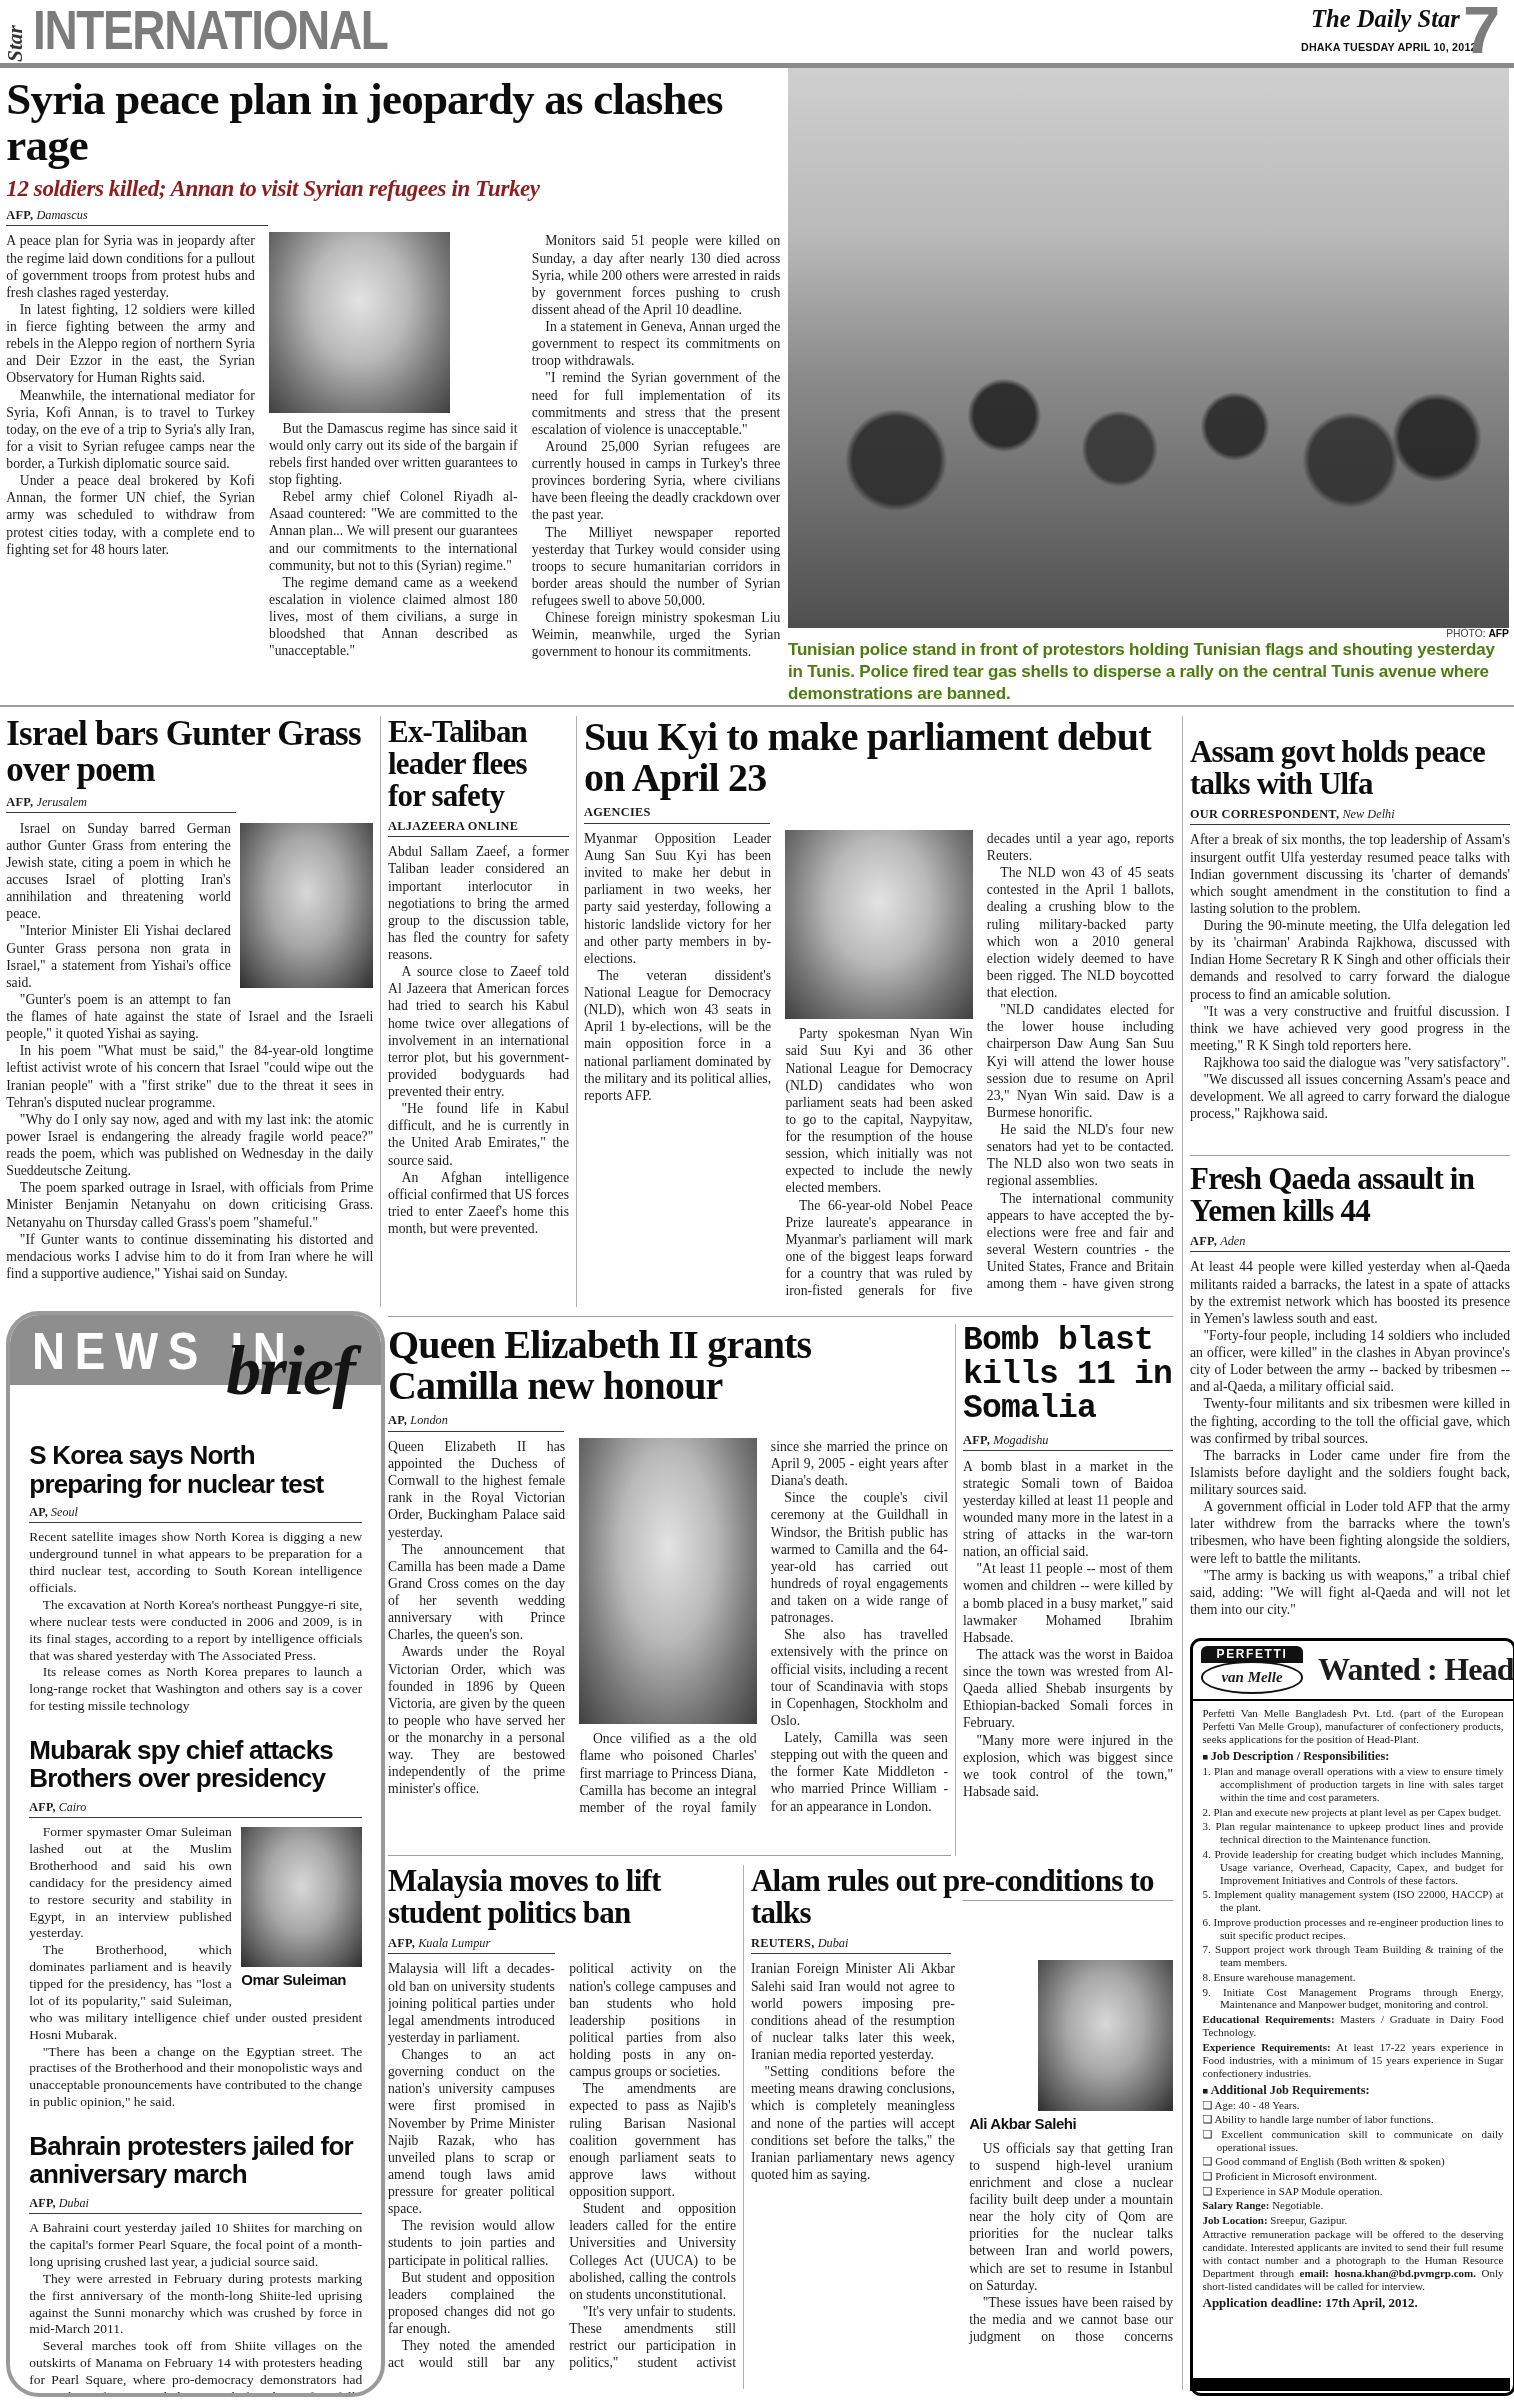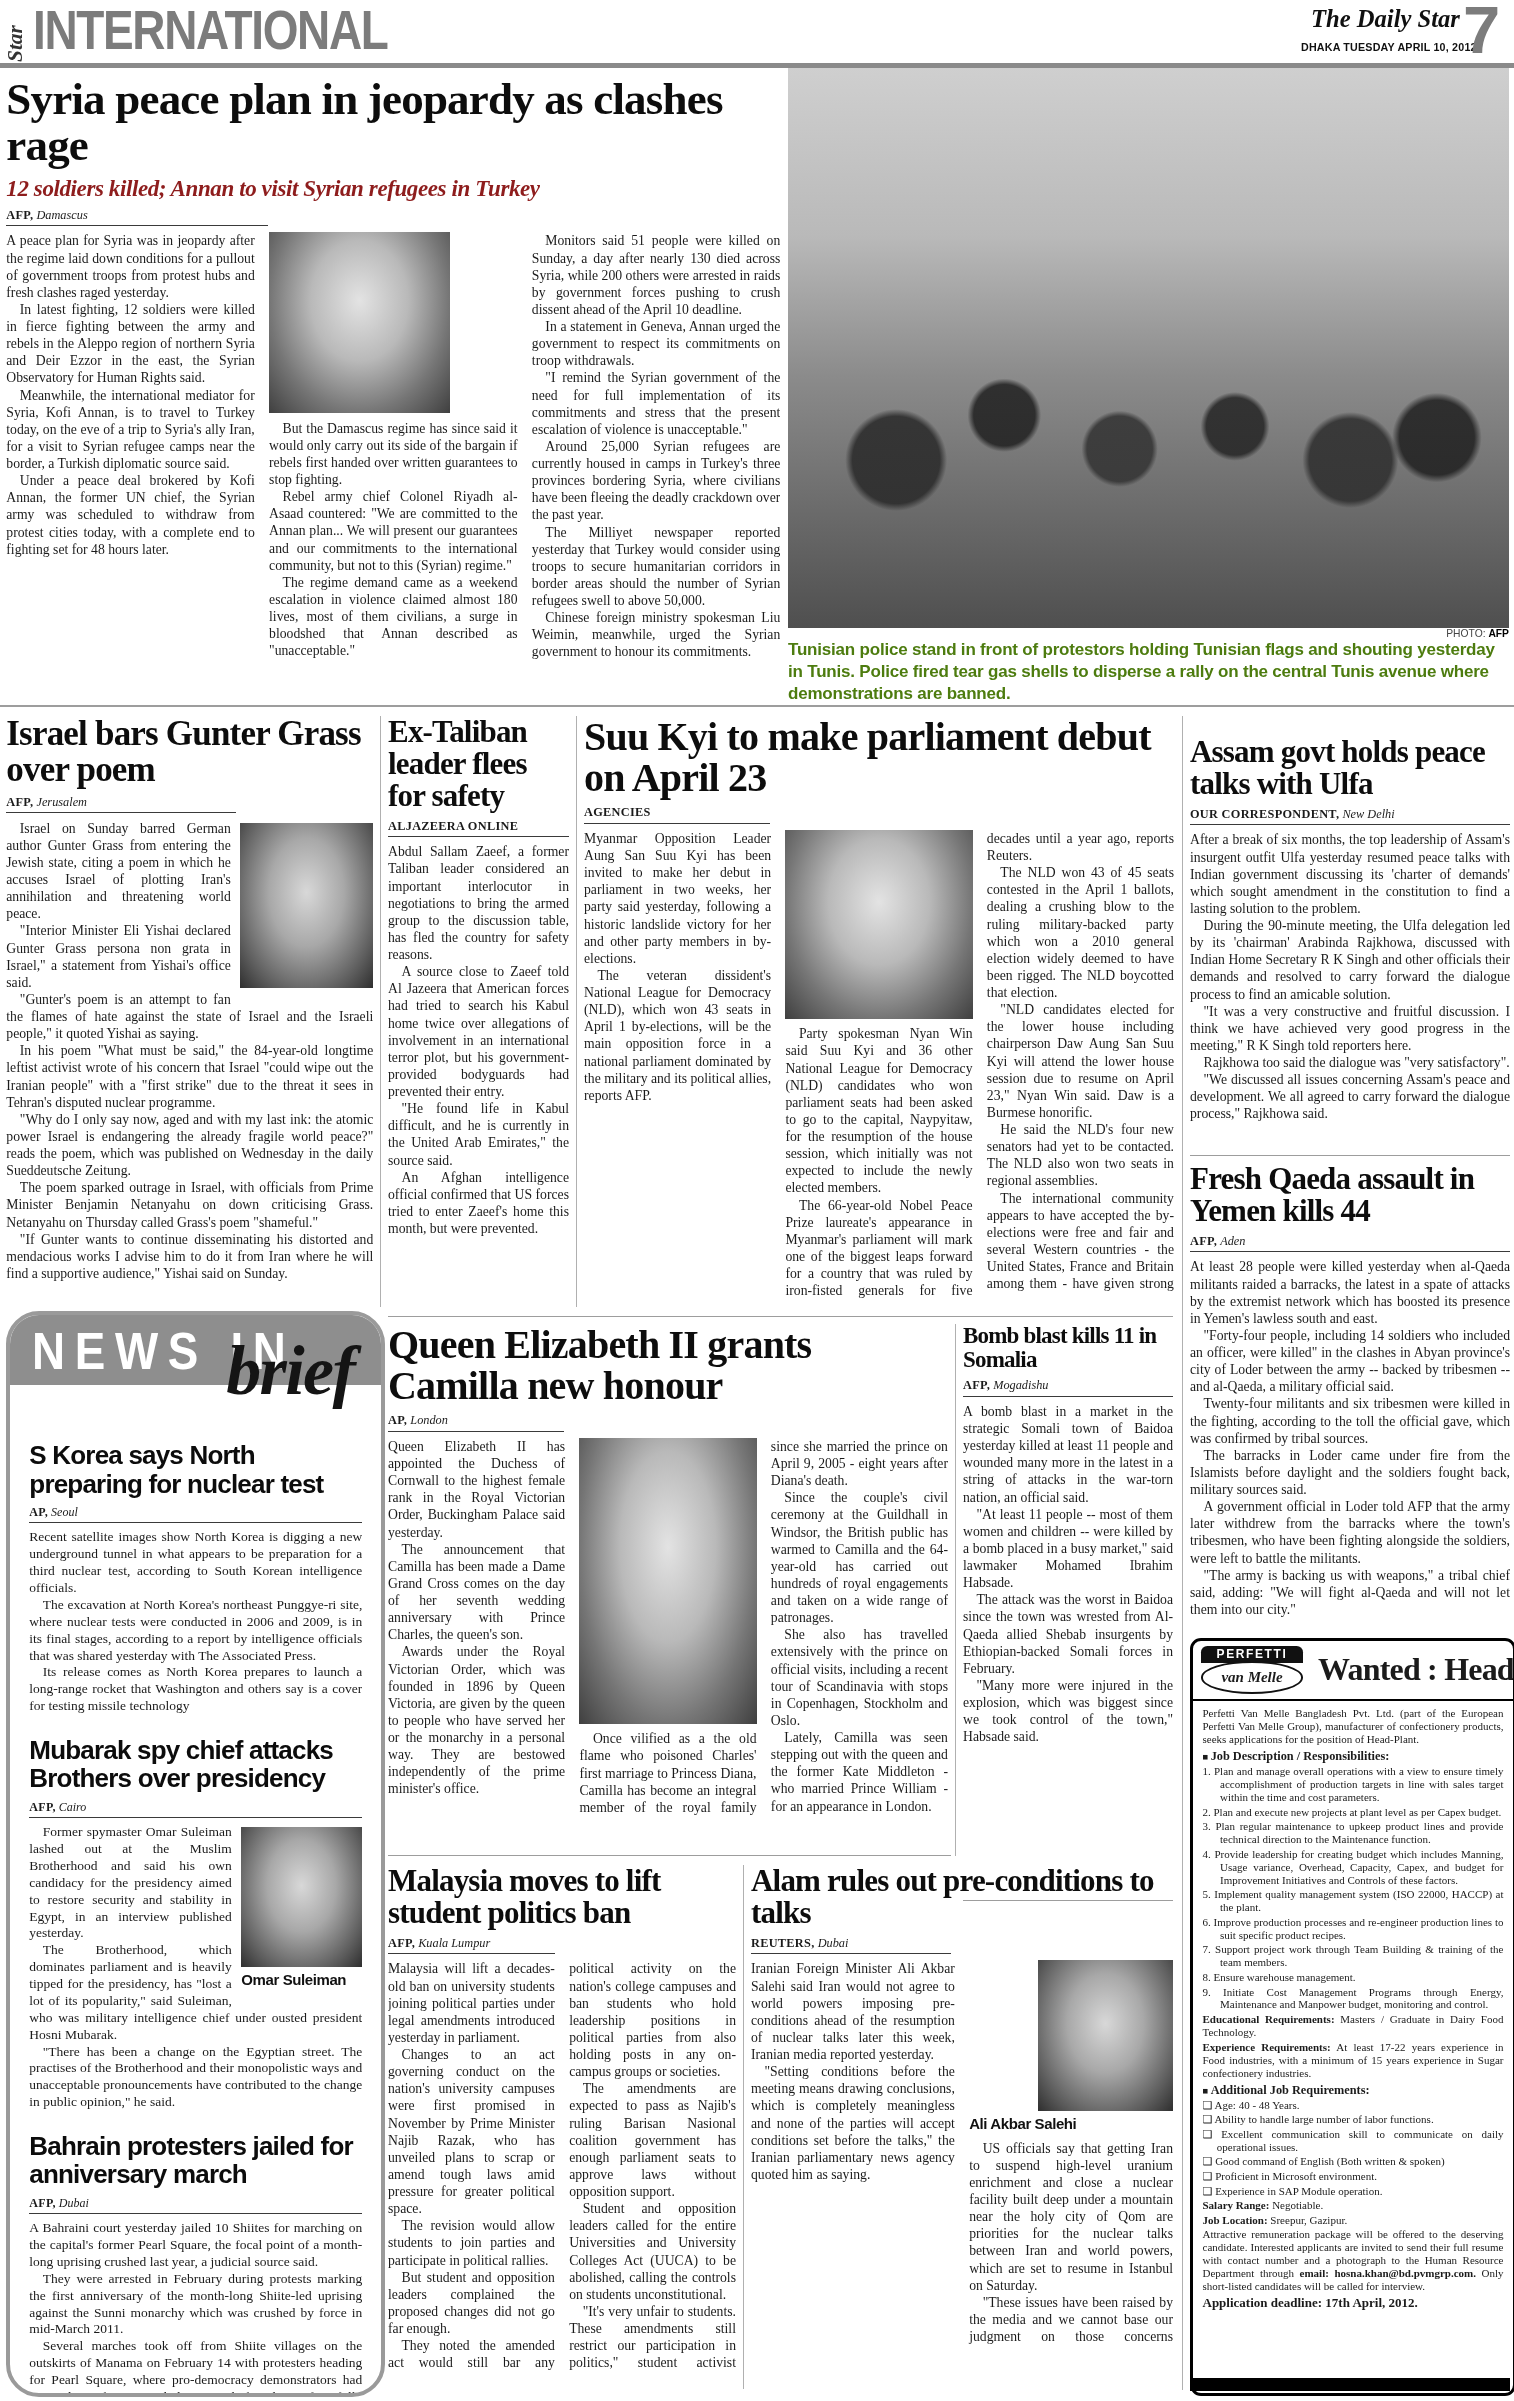--- a/index.html
+++ b/index.html
@@ -13,21 +13,21 @@
   .pageno{font-family:"Liberation Sans","DejaVu Sans",sans-serif;font-weight:800;font-size:67px;color:#7c7c7c;line-height:.9;}
   .hrule{background:#8a8a8a;}
   .thinrule{background:#9d9d9d;}
   .vrule{background:#b0b0b0;width:0.8px;}
   
   .hl{font-weight:bold;color:#0d0d0d;letter-spacing:-0.8px;line-height:1.03;margin:0;}
   .hl-syria{font-size:45px;}
   .hl-xl{font-size:40px;}
   .hl-lg{font-size:35px;}
   .hl-md{font-size:31px;}
-  .hl-bomb{font-size:23px;}
+  .hl-bomb{font-size:33px;font-family:Liberation Mono, monospace;}
   .subhead{font-size:23px;font-weight:bold;font-style:italic;color:#8e1d1d;letter-spacing:-0.4px;margin:0;line-height:1.05;}
   .byline{font-size:12.3px;padding:8px 0 4px 0;border-bottom:1.3px solid #3a3a3a;margin-bottom:6.3px;line-height:1;}
   .byline .ag{font-weight:bold;letter-spacing:0.3px;}
   .byline .loc{font-style:italic;}
   
   .body{font-size:13.7px;line-height:1.25;text-align:justify;overflow:hidden;}
   .body p.para{margin:0;text-indent:13.5px;}
   .body > div:first-child p.para:first-child{text-indent:0;}
   .cols{column-gap:14.3px;column-fill:auto;}
   .cols2{column-count:2;}
@@ -209,21 +209,21 @@
 <div class="abs thinrule" style="left:1190px;top:1155px;width:320px;height:0.8px;"></div>
 
 <div class="abs" style="left:1190px;top:1163px;width:320px;">
   <h2 class="hl hl-md">Fresh Qaeda assault in Yemen kills 44</h2>
   <div class="byline">
     <span class="ag">AFP,</span>
     <span class="loc">Aden</span>
   </div>
   <div class="body" style="height:359px;">
     <div>
-        <p class="para">At least 28 people were killed yesterday when al-Qaeda militants raided a barracks, the latest in a spate of attacks by the extremist network which has boosted its presence in Yemen's lawless south and east.</p>
+        <p class="para">At least 44 people were killed yesterday when al-Qaeda militants raided a barracks, the latest in a spate of attacks by the extremist network which has boosted its presence in Yemen's lawless south and east.</p>
         <p class="para">"Forty-four people, including 14 soldiers who included an officer, were killed" in the clashes in Abyan province's city of Loder between the army -- backed by tribesmen -- and al-Qaeda, a military official said.</p>
         <p class="para">Twenty-four militants and six tribesmen were killed in the fighting, according to the toll the official gave, which was confirmed by tribal sources.</p>
         <p class="para">The barracks in Loder came under fire from the Islamists before daylight and the soldiers fought back, military sources said.</p>
         <p class="para">A government official in Loder told AFP that the army later withdrew from the barracks where the town's tribesmen, who have been fighting alongside the soldiers, were left to battle the militants.</p>
         <p class="para">"The army is backing us with weapons," a tribal chief said, adding: "We will fight al-Qaeda and will not let them into our city."</p>
       </div>
   </div>
 </div>
 
 <div class="abs brief-box" style="left:6.3px;top:1311px;width:371px;height:1078px;">

